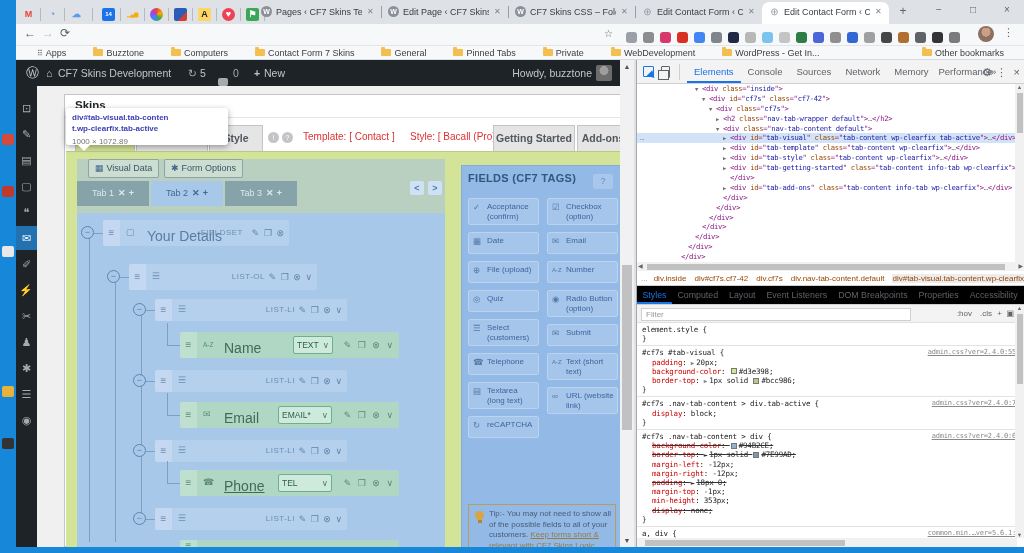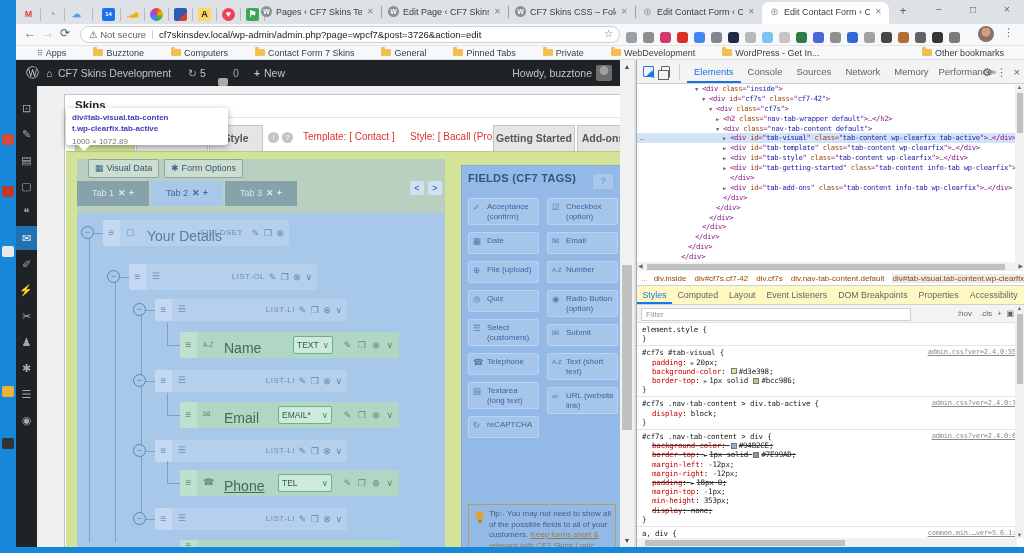--- a/index.html
+++ b/index.html
@@ -147,21 +147,21 @@
 
   #dt-hscroll { position:absolute; left:0; top:202px; width:100%; height:9px; background:#f1f1f1; }
   #dt-hscroll .thumb { position:absolute; left:10px; top:1.5px; width:358px; height:6px; background:#c1c1c1; }
   #dt-hscroll .a { position:absolute; top:0; font-size:6px; color:#666; line-height:9px; }
 
   #dt-crumbs { position:absolute; left:0; top:211px; width:100%; height:15px; background:#fff; border-bottom:1px solid #d0d0d0; line-height:15px; font-size:8px; white-space:nowrap; overflow:hidden; }
   .crumb { color:#994500; margin-right:8px; }
   .crumb.last { background:#ececec; }
   #crumb-lead { color:#888; margin:0 6px 0 4px; }
 
-  #dt-subtabs { position:absolute; left:0; top:226px; width:100%; height:19px; background:#fef9c3; border-bottom:1px solid #d0d0d0; white-space:nowrap; }
+  #dt-subtabs { position:absolute; left:0; top:226px; width:100%; height:19px; background:#000000; border-bottom:1px solid #d0d0d0; white-space:nowrap; }
   .sub-tab { display:inline-block; height:18px; line-height:18px; font-size:8.8px; color:#5f6368; padding:0 5.5px; }
   .sub-tab.active { color:#1a73e8; border-bottom:2px solid #1a73e8; }
 
   #dt-filter { position:absolute; left:0; top:245px; width:100%; height:18px; background:#f3f3f3; border-bottom:1px solid #e0e0e0; }
   #filter-input { position:absolute; left:4px; top:2.5px; width:270px; height:13px; border:1px solid #d0d0d0; background:#fff; font-size:8px; padding-left:4px; color:#333; font-family:"Liberation Sans",sans-serif; }
   #filter-input::placeholder { color:#999; }
   .flt-ic { position:absolute; top:0; line-height:18px; font-size:8px; color:#5f6368; }
 
   
   #dt-styles { position:absolute; left:0; top:263px; width:100%; height:215px; overflow:hidden; font-family:"DejaVu Sans Mono", monospace; font-size:7.5px; letter-spacing:-0.2px; }
@@ -205,24 +205,20 @@
       <span id="newtab" style="left: 879px;">+</span>
       <span class="winbtn" style="right:68px">−</span>
       <span class="winbtn" style="right:34px">□</span>
       <span class="winbtn" style="right:0">×</span>
     </div>
 
     <div id="toolbar">
       <span class="navbtn" style="left:8px">←</span>
       <span class="navbtn dis" style="left:26px">→</span>
       <span class="navbtn" style="left:44px">⟳</span>
-      <div id="omnibox">
-        <span class="warn">⚠</span>
-        <span class="warn">Not secure</span><span class="sep"></span><span>cf7skinsdev.local/wp-admin/admin.php?page=wpcf7&amp;post=3726&amp;action=edit</span>
-      </div>
       <span id="omni-star">☆</span>
       <span id="ext-icons"><span class="extic" style="background: rgb(154, 160, 166);"></span><span class="extic" style="background: rgb(141, 141, 141);"></span><span class="extic" style="background: rgb(214, 56, 108);"></span><span class="extic" style="background: rgb(217, 48, 37);"></span><span class="extic" style="background: rgb(66, 133, 244);"></span><span class="extic" style="background: rgb(128, 134, 139);"></span><span class="extic" style="background: rgb(32, 41, 69);"></span><span class="extic" style="background: rgb(184, 184, 184);"></span><span class="extic" style="background: rgb(124, 195, 240);"></span><span class="extic" style="background: rgb(196, 196, 196);"></span><span class="extic" style="background: rgb(46, 125, 70);"></span><span class="extic" style="background: rgb(75, 102, 217);"></span><span class="extic" style="background: rgb(143, 143, 143);"></span><span class="extic" style="background: rgb(51, 103, 214);"></span><span class="extic" style="background: rgb(160, 160, 160);"></span><span class="extic" style="background: rgb(68, 71, 70);"></span><span class="extic" style="background: rgb(176, 111, 47);"></span><span class="extic" style="background: rgb(95, 99, 104);"></span><span class="extic" style="background: rgb(52, 52, 52);"></span><span class="extic" style="background: rgb(123, 123, 123);"></span></span>
       <span id="avatar"></span>
       <span id="menu3">⋮</span>
     </div>
 
     <div id="bookmarks">
       <span class="bm"><span id="bm-apps-grid">⠿</span><span>Apps</span></span><span id="bm-items"><span class="bm"><span class="fold"></span><span>Buzztone</span></span><span class="bm"><span class="fold"></span><span>Computers</span></span><span class="bm"><span class="fold"></span><span>Contact Form 7 Skins</span></span><span class="bm"><span class="fold"></span><span>General</span></span><span class="bm"><span class="fold"></span><span>Pinned Tabs</span></span><span class="bm"><span class="fold"></span><span>Private</span></span><span class="bm"><span class="fold"></span><span>WebDevelopment</span></span><span class="bm"><span class="fold"></span><span>WordPress - Get In...</span></span></span>
       <span class="bm" id="bm-other"><span class="fold"></span><span>Other bookmarks</span></span>
     </div>

